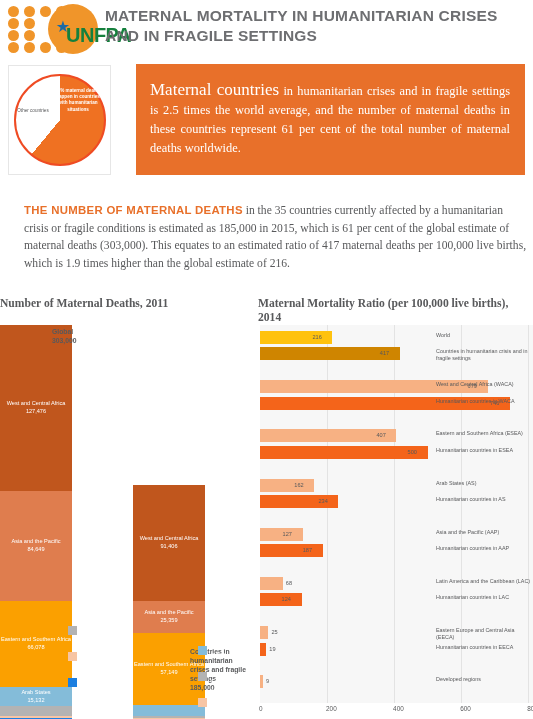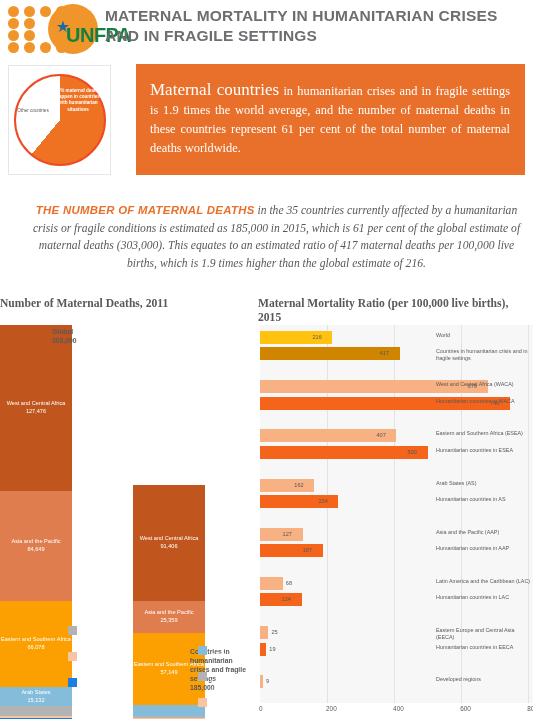--- a/index.html
+++ b/index.html
@@ -28,21 +28,21 @@
   .pie-label-main{position:absolute;left:46px;top:22px;width:46px;text-align:center;
        font-size:4.6px;line-height:6.2px;font-weight:bold;color:#ffffff;}
   .pie-label-other{position:absolute;left:8px;top:42px;width:32px;text-align:center;
        font-size:4.6px;line-height:6.2px;color:#58595b;}
   .callout{position:absolute;left:136px;top:64px;width:389px;height:111px;background:#e8702a;}
   .callout-p{position:absolute;left:14px;top:16px;width:360px;color:#ffffff;
        font-family:"Liberation Serif",serif;font-size:12.4px;line-height:19px;text-align:justify;}
   .callout-p b{font-size:17px;font-weight:normal;}
   
   .lede{position:absolute;left:24px;top:202px;width:505px;
-       font-family:"Liberation Serif",serif;font-size:11.6px;line-height:17.6px;color:#58595b;text-align:center;font-style:italic;}
+       font-family:"Liberation Serif",serif;font-size:11.6px;line-height:17.6px;color:#58595b;text-align:left;}
   .lede b{color:#e8702a;font-family:"Liberation Sans",sans-serif;font-size:11.4px;font-weight:bold;letter-spacing:0.3px;}
   
   .ch-title{position:absolute;font-family:"Liberation Serif",serif;font-weight:bold;
        font-size:11.6px;line-height:14px;color:#58595b;}
   #t-left{left:0px;top:297px;width:250px;}
   #t-right{left:258px;top:297px;width:272px;}
   
   .lchart{position:absolute;left:0px;top:325px;width:252px;height:394px;}
   .stack{position:absolute;width:72px;}
   .seg{position:absolute;left:0;width:72px;box-sizing:border-box;
@@ -86,30 +86,30 @@
 </div>
 
 <div class="pie-box">
   <div class="pie"></div>
   <div class="pie-label-main">61% maternal deaths happen in countries with humanitarian situations</div>
   <div class="pie-label-other">Other countries</div>
 </div>
 
 <div class="callout">
   <div class="callout-p">
-    <b>Maternal countries</b><span> in humanitarian crises and in fragile settings is 1.9 times the world average, and the number of maternal deaths in these countries represent 61 per cent of the total number of maternal deaths worldwide.</span>
+    <b>Maternal countries</b><span> in humanitarian crises and in fragile settings is 2.5 times the world average, and the number of maternal deaths in these countries represent 61 per cent of the total number of maternal deaths worldwide.</span>
   </div>
 </div>
 
 <div class="lede">
   <b>THE NUMBER OF MATERNAL DEATHS</b><span> in the 35 countries currently affected by a humanitarian crisis or fragile conditions is estimated as 185,000 in 2015, which is 61 per cent of the global estimate of maternal deaths (303,000). This equates to an estimated ratio of 417 maternal deaths per 100,000 live births, which is 1.9 times higher than the global estimate of 216.</span>
 </div>
 
 <div class="ch-title" id="t-left">Number of Maternal Deaths, 2011</div>
-<div class="ch-title" id="t-right">Maternal Mortality Ratio (per 100,000 live births), 2015</div>
+<div class="ch-title" id="t-right">Maternal Mortality Ratio (per 100,000 live births), 2014</div>
 
 <div class="lchart">
     <div class="stack" style="left: 0px; top: 0px; height: 394px;">
       <div class="seg" style="top: 0px; height: 165.761px; background: rgb(192, 86, 29);">
         <span>West and Central Africa<br>127,476</span>
       </div>
       <div class="seg" style="top: 165.761px; height: 110.072px; background: rgb(223, 125, 78);">
         <span>Asia and the Pacific<br>84,649</span>
       </div>
       <div class="seg" style="top: 275.833px; height: 85.9232px; background: rgb(251, 160, 0);">

